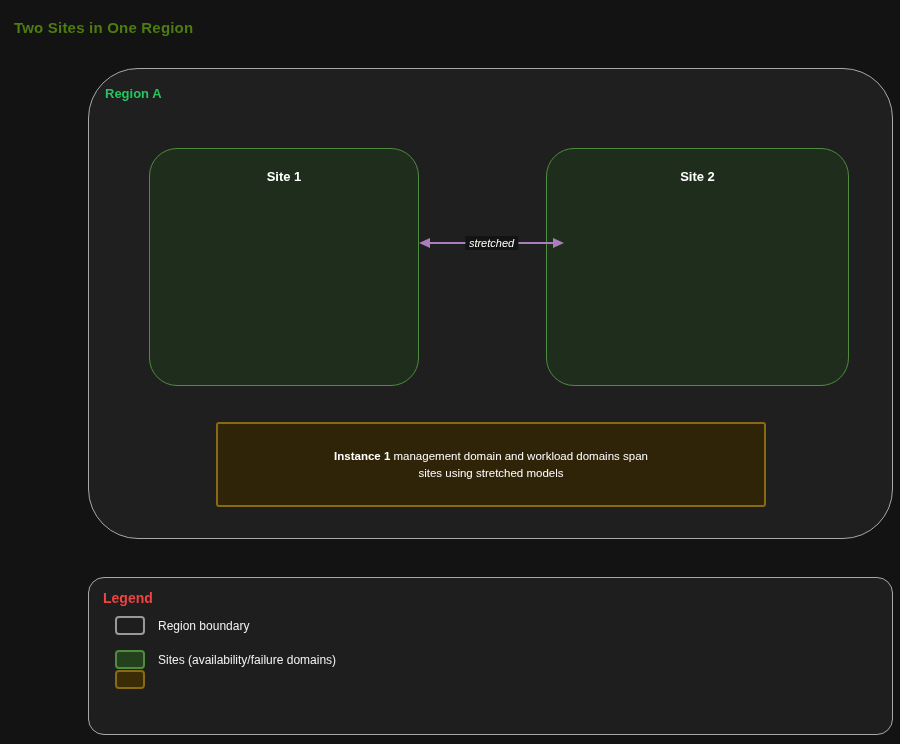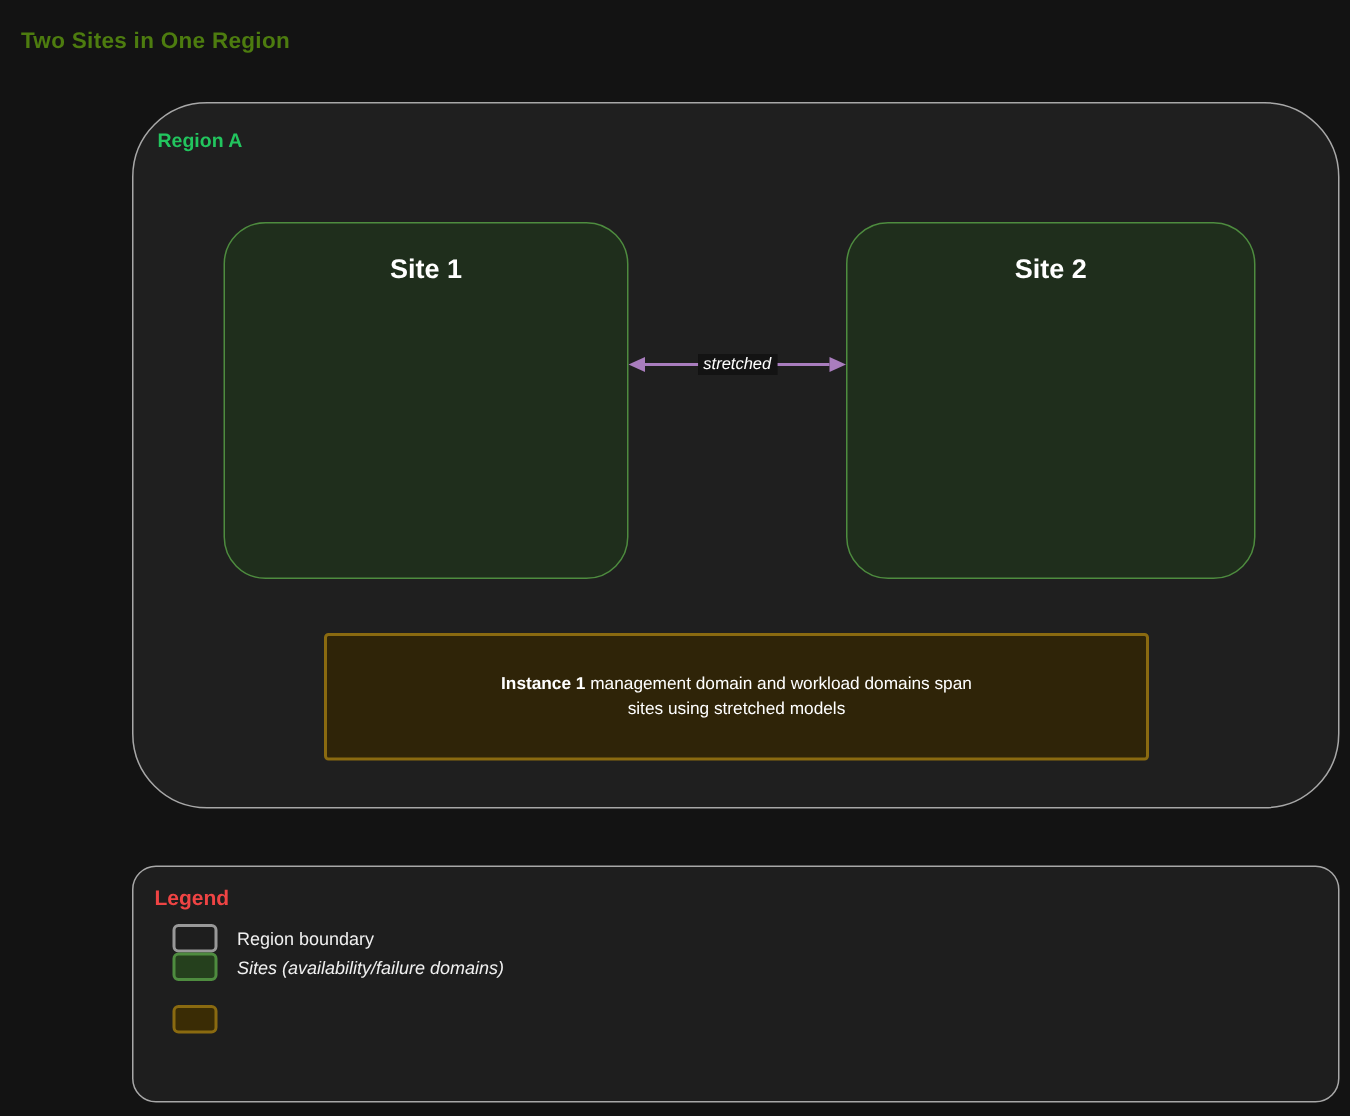--- a/index.html
+++ b/index.html
@@ -36,24 +36,24 @@
     font-size:13px;font-weight:bold;color:#22c55e;
   }
   .site{
     position:absolute;top:79px;height:238px;
     background:var(--site-fill);
     border:1.5px solid var(--site-border);
     border-radius:28px;
     box-sizing:border-box;
   }
   .site-1{left:60px;width:270px;}
-  .site-2{left:475px;width:273px;}
+  .site-2{left:457px;width:303px;}
   .site-label{
     text-align:center;margin-top:20px;
-    font-size:18px;font-weight:bold;color:#fff;
+    font-size:13px;font-weight:bold;color:#fff;
   }
   .arrow{
     position:absolute;left:330px;top:163px;width:145px;height:22px;
     display:flex;align-items:center;font-style:italic;
   }
   .arrow .head{
     width:0;height:0;border-top:5px solid transparent;border-bottom:5px solid transparent;
   }
   .arrow .head.left{border-right:11px solid var(--arrow-purple);}
   .arrow .head.right{border-left:11px solid var(--arrow-purple);}
@@ -82,21 +82,21 @@
     box-sizing:border-box;
   }
   .legend-title{
     position:absolute;left:14px;top:12px;
     font-size:14px;font-weight:bold;color:#ef4444;
   }
   .legend-row{
     position:absolute;left:26px;display:flex;align-items:center;
   }
   .legend-row.r0{top:38px;}
-  .legend-row.r1{top:57px;font-style:italic;}
+  .legend-row.r1{top:72px;}
   .legend-row.r2{top:92px;}
   .swatch{
     width:30px;height:19px;border-radius:4px;box-sizing:border-box;flex:none;
   }
   .swatch-region{border:2px solid #999;background:transparent;}
   .swatch-sites{border:2px solid var(--site-border);background:#25401d;}
   .swatch-instance{border:2px solid var(--instance-border);background:#3a2c05;}
   .legend-row .lbl{margin-left:13px;font-size:12px;color:#f0f0f0;}
   .legend-note{
     position:absolute;left:30px;top:127px;

